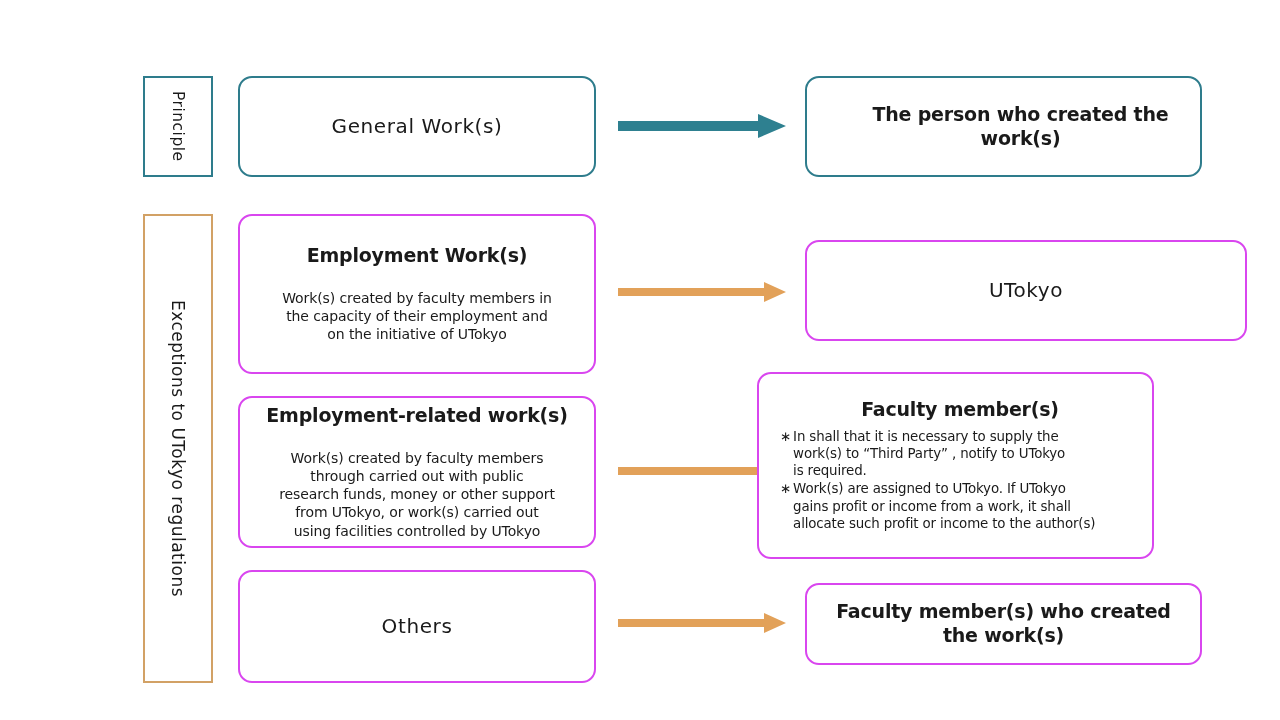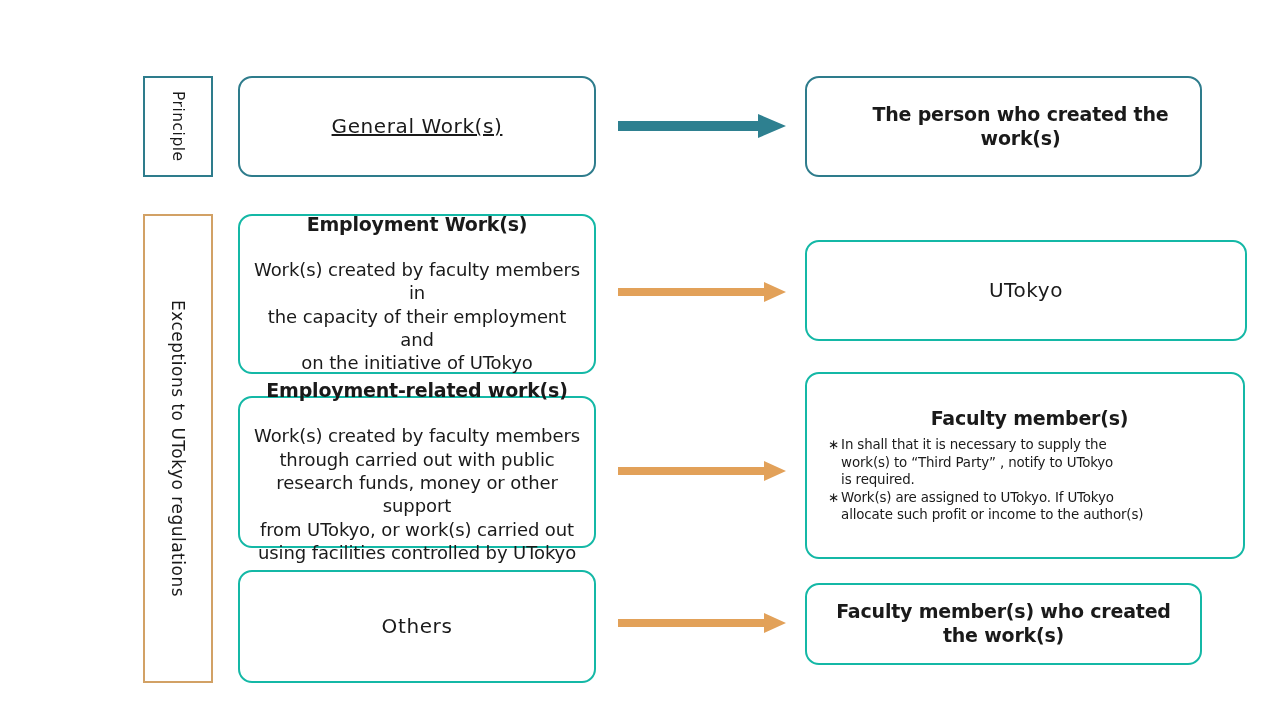--- a/index.html
+++ b/index.html
@@ -60,35 +60,35 @@
     background: #ffffff;
     border-radius: 14px;
     display: flex;
     flex-direction: column;
     align-items: center;
     justify-content: center;
     text-align: center;
     padding: 4px 10px;
   }
   .rbox.teal   { border: 2px solid #2E7C8C; }
-  .rbox.orange { border: 2px solid #14b8a6; }
+  .rbox.orange { border: 2px solid #d946ef; }
 
   .box-title {
     font-size: 19px;
     font-weight: 700;
     line-height: 1.25;
     letter-spacing: -0.2px;
   }
   .box-title.light {
     font-weight: 400;
     font-size: 20px;
     letter-spacing: 0.6px;
   }
   .box-body {
-    font-size: 18px;
+    font-size: 14px;
     font-weight: 400;
     line-height: 1.30;
     margin-top: 21px;
     letter-spacing: -0.1px;
   }
   .box-body .ln { display: block; }
 
   
   .notes {
     text-align: left;
@@ -105,28 +105,28 @@
     margin-bottom: 1px;
   }
   .note .ast {
     flex: 0 0 auto;
     margin-right: 2px;
   }
   .note .ntxt { flex: 1 1 auto; }
   .note .ntxt .ln { display: block; }
 
   
-  #box-general       { left: 238px; top: 76px;  width: 358px; height: 101px; text-decoration: underline; }
+  #box-general       { left: 238px; top: 76px;  width: 358px; height: 101px; }
   #box-employment    { left: 238px; top: 214px; width: 358px; height: 160px; }
   #box-emp-related   { left: 238px; top: 396px; width: 358px; height: 152px; }
   #box-others        { left: 238px; top: 570px; width: 358px; height: 113px; }
 
   #box-person        { left: 805px; top: 76px;  width: 397px; height: 101px; padding-left: 44px; }
   #box-utokyo        { left: 805px; top: 240px; width: 442px; height: 101px; }
-  #box-faculty       { left: 805px; top: 372px; width: 440px; height: 187px; padding-left: 19px; }
+  #box-faculty       { left: 757px; top: 372px; width: 397px; height: 187px; padding-left: 19px; }
   #box-faculty-who   { left: 805px; top: 583px; width: 397px; height: 82px; }
 
   
   .arrow {
     position: absolute;
     height: 26px;
     display: block;
   }
   #arrow-1 { left: 618px; top: 113px; width: 168px; }
   #arrow-2 { left: 618px; top: 279px; width: 168px; }
@@ -209,20 +209,21 @@
         <span class="ntxt">
           <span class="ln">In shall that it is necessary to supply the</span>
           <span class="ln">work(s) to “Third Party” , notify to UTokyo</span>
           <span class="ln">is required.</span>
         </span>
       </div>
       <div class="note">
         <span class="ast">∗</span>
         <span class="ntxt">
           <span class="ln">Work(s) are assigned to UTokyo. If UTokyo</span>
+          <span class="ln">gains profit or income from a work, it shall</span>
           <span class="ln">allocate such profit or income to the author(s)</span>
         </span>
       </div>
     </div>
   </div>
 
   <div class="rbox orange" id="box-faculty-who">
     <div class="box-title">
       <span class="ln">Faculty member(s) who</span>
       <span class="ln">created the work(s)</span>

